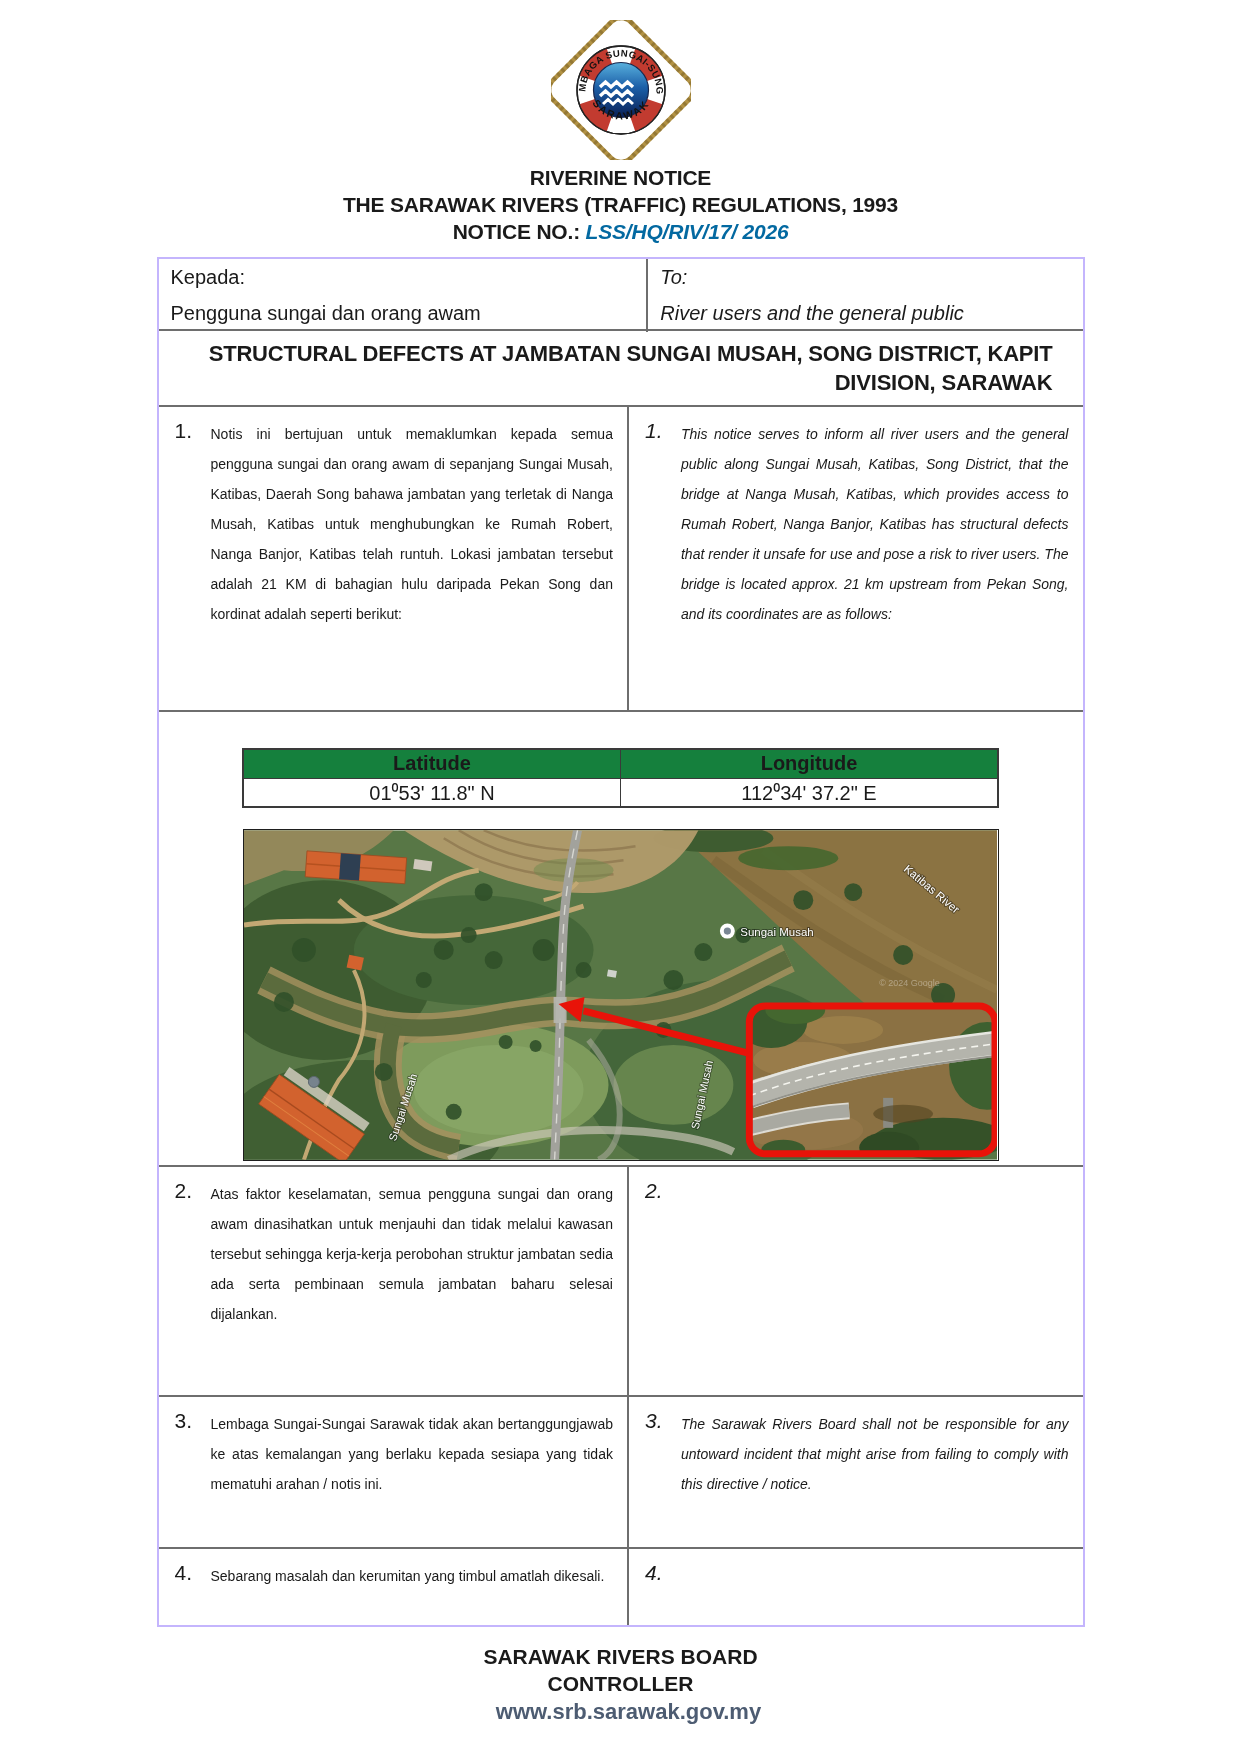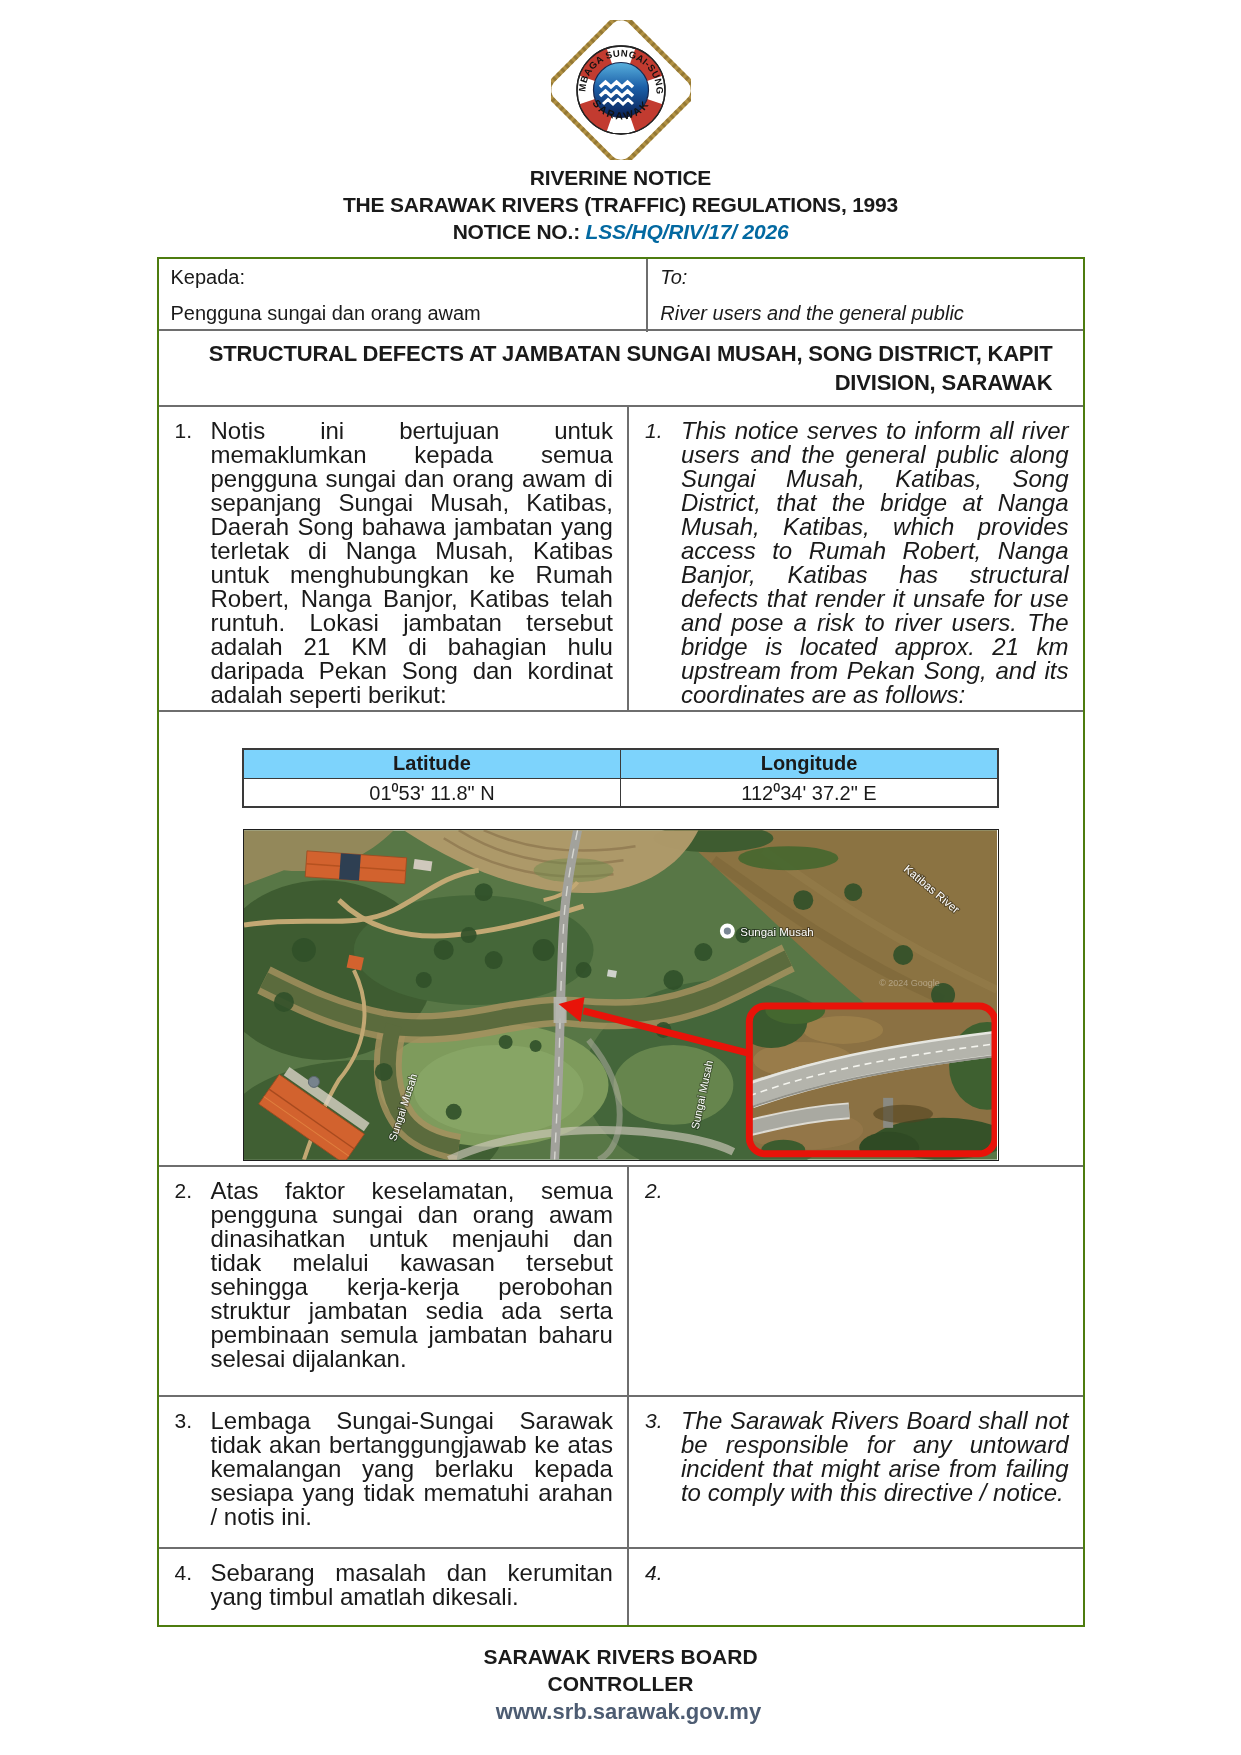--- a/index.html
+++ b/index.html
@@ -8,43 +8,43 @@
   .page { position:relative; width:1241px; height:1755px; margin:0 auto; background:#fff; overflow:hidden; }
 
   
   .header-block { text-align:center; padding-top:20px; }
   .logo-wrap { display:flex; justify-content:center; }
   .title-lines { margin-top:4px; font-weight:bold; font-size:21px; line-height:27px; letter-spacing:-0.2px; }
   .notice-line { font-weight:bold; font-size:21px; line-height:27px; }
   .notice-number { color:#0369a1;font-style:italic; }
 
   
-  .doc-table { width:928px; margin:12px auto 0 auto; border:2px solid #4d7c0f; }
+  .doc-table { width:928px; margin:12px auto 0 auto; border:2px solid #c4b5fd; }
   .row { border-top:2px solid #6e6e6e; }
   .row:first-child { border-top:none; }
 
   .row-recipient { display:grid; grid-template-columns:52.8% 47.2%; height:70px; }
   .row-recipient .cell { padding:7px 12px; font-size:20px; }
   .row-recipient .cell.en { border-left:2px solid #6e6e6e; font-style:italic; }
   .row-recipient .line1 { margin-bottom:13px; }
 
   .row-subject { min-height:76px; display:flex; align-items:center; justify-content:center; padding:8px 30px; }
   .subject-text { font-weight:bold; font-size:22px; line-height:29px; text-align:right; letter-spacing:-0.2px; }
 
   .row-para { display:grid; grid-template-columns:50.7% 49.3%; }
   .row-para .pcell { display:flex; padding:12px 14px 12px 8px; overflow:hidden; }
   .row-para .pcell.en { border-left:2px solid #6e6e6e; font-style:italic; }
   .row-para .num { flex:0 0 44px; padding-left:8px; font-size:21px; }
-  .row-para .ptext { flex:1; font-size:24px; line-height:24px; text-align:justify; }
+  .row-para .ptext { flex:1; font-size:14px; line-height:30px; text-align:justify; }
   .p1 { height:305px; } .p2 { height:230px; } .p3 { height:152px; } .p4 { height:78px; }
 
   .row-map { height:455px; padding-top:36px; }
   .coord-table { width:757px; margin:0 auto; border:2px solid #3a3a3a; border-collapse:collapse; }
   .coord-table th, .coord-table td { border:1.5px solid #3a3a3a; width:50%; text-align:center; font-size:20px; }
-  .coord-table th { background:#7dd3fc; font-weight:bold; height:29px; }
+  .coord-table th { background:#15803d; font-weight:bold; height:29px; }
   .coord-table td { height:29px; }
   .map-frame { width:756px; margin:21px auto 0 auto; border:1.5px solid #1e1e1e; line-height:0; }
 
   
   .footer-block { text-align:center; margin-top:16px; }
   .footer-line { font-weight:bold; font-size:21px; line-height:27px; }
   .footer-site { font-weight:bold; font-size:22px; line-height:29px; color:#4d5c72;padding-left:16px; }
 
   svg text { font-family:"Liberation Sans", sans-serif; }
 </style>

